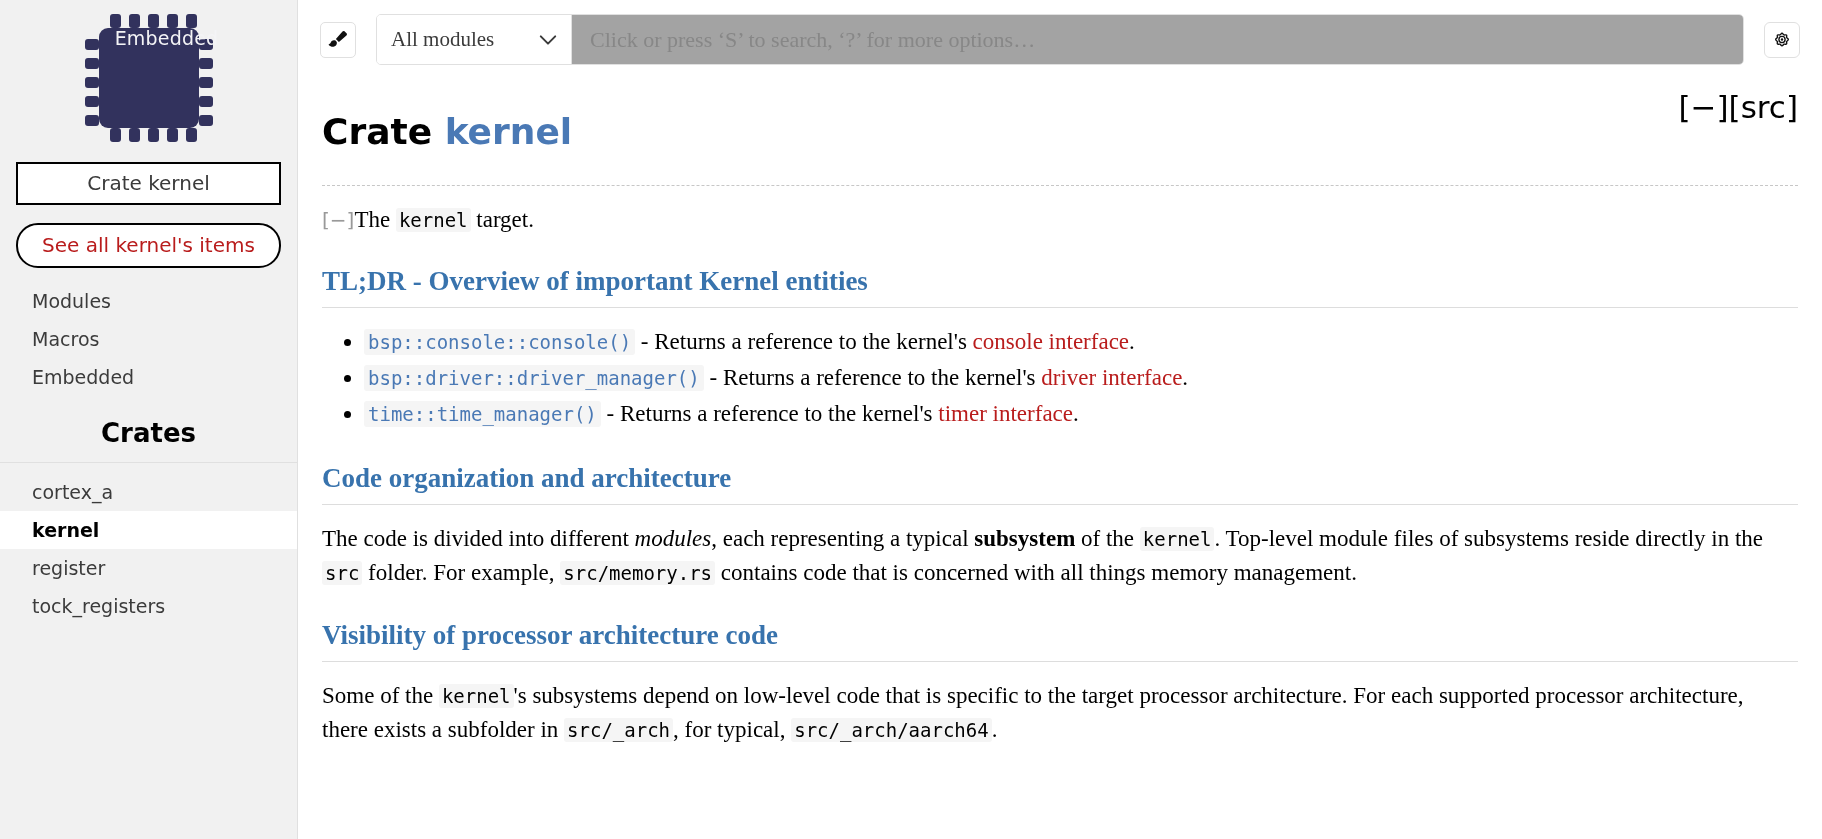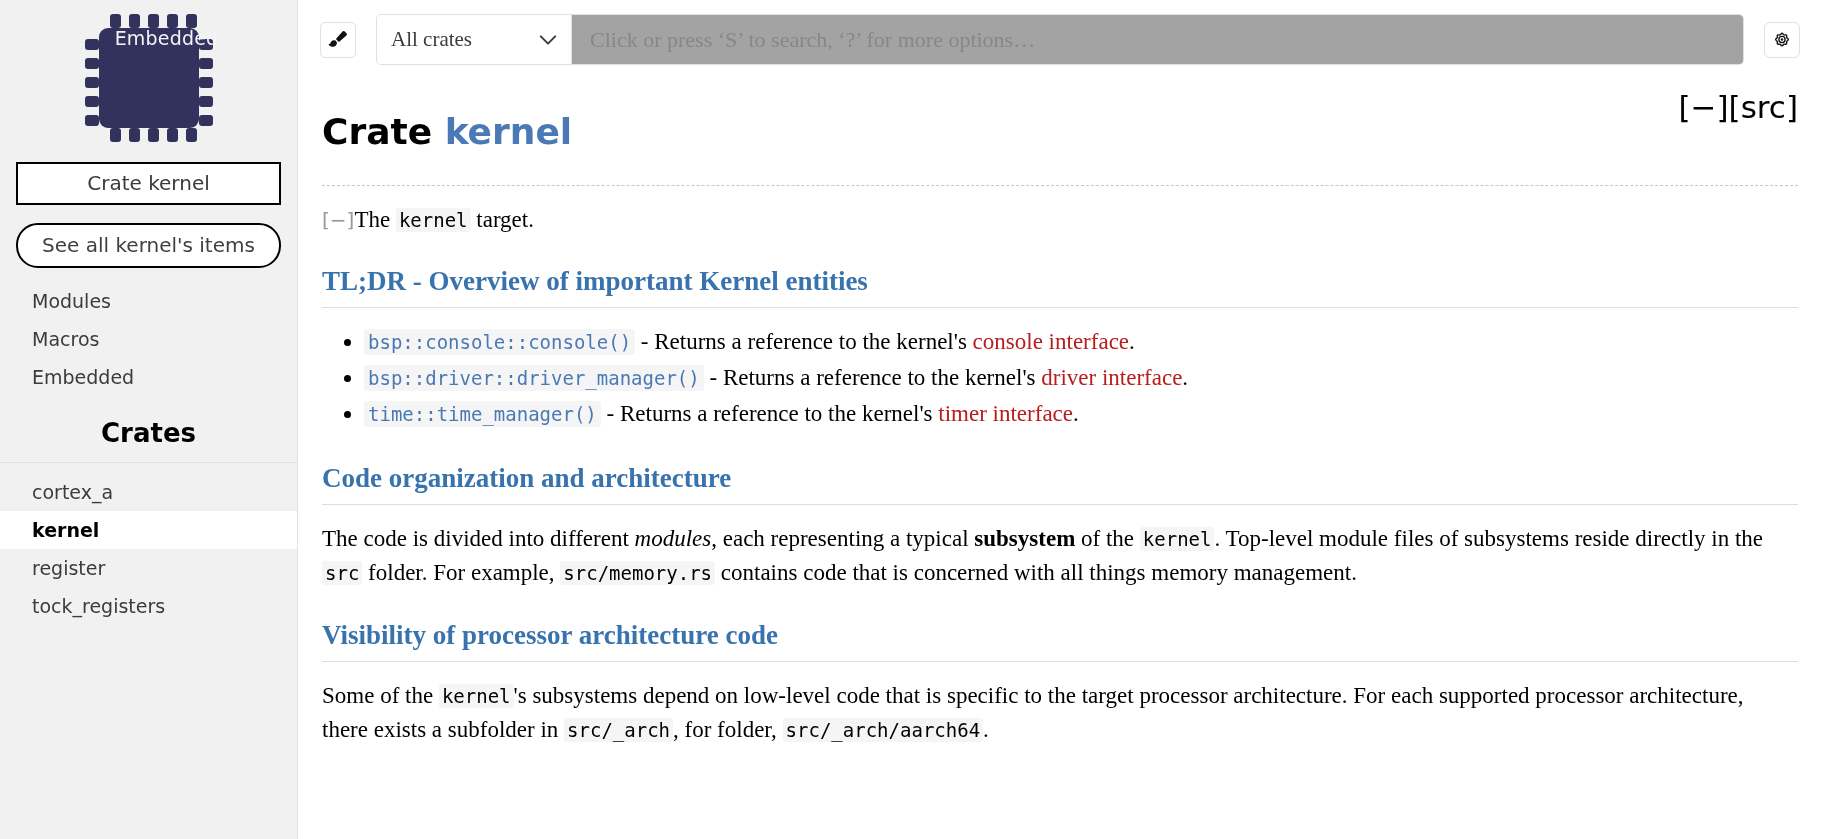--- a/index.html
+++ b/index.html
@@ -80,21 +80,21 @@
 
   .see-all-box {
     margin: 18px 16px 0 16px;
     background: #ffffff;
     border: 2px solid #000000;
     border-radius: 22px;
     text-align: center;
     padding: 8px 4px 9px 4px;
   }
   .see-all-box a {
-    color: #404040;
+    color: #b91c1c;
     text-decoration: none;
     font-family: "DejaVu Sans", sans-serif;
     font-size: 20px;
   }
 
   .side-links { margin-top: 14px; }
   .side-link {
     display: block;
     padding: 8px 0 8px 32px;
     color: #3b3b3b;
@@ -388,21 +388,21 @@
       <button class="theme-btn">
         <svg width="22" height="22" viewBox="0 0 24 24">
           <path d="M19.3 2.7c-.7-.7-1.8-.6-2.4.1l-7.2 8.2 3.3 3.3 8.2-7.2c.7-.6.8-1.7.1-2.4z" fill="#111"></path>
           <path d="M8.2 12.4c-1.6-.3-3.2.5-3.9 2-.5 1.1-1.2 1.9-2.2 2.3-.3.1-.4.5-.2.7
                    1.3 1.4 3.2 2.2 5.1 2 2.2-.2 3.9-2.1 3.8-4.3-.1-1.3-1-2.4-2.6-2.7z" fill="#111"></path>
         </svg>
       </button>
 
       <div class="search-group">
         <div class="crate-select">
-          <span>All crates</span>
+          <span>All modules</span>
           <svg class="chev" viewBox="0 0 20 12">
             <path d="M2 2 L10 10 L18 2" fill="none" stroke="#3b3b3b" stroke-width="2.2" stroke-linecap="round" stroke-linejoin="round"></path>
           </svg>
         </div>
         <input class="search-input" type="text" placeholder="Click or press ‘S’ to search, ‘?’ for more options…" style="">
       </div>
 
       <button class="settings-btn">
         <svg width="24" height="24" viewBox="0 0 24 24">
           <path d="M12 2.6c1 0 1.3 1.4 2.2 1.8.9.4 2-.5 2.7.2.7.7-.2 1.8.2 2.7.4.9 1.8 1.2 1.8 2.2
@@ -447,17 +447,17 @@
       </ul>
 
       <h2 class="section-head">
         <a href="#">Code organization and architecture</a>
       </h2>
       <p class="body"><span>The code is divided into different </span><em>modules</em><span>, each representing a typical </span><strong>subsystem</strong><span> of the </span><code>kernel</code><span>. Top-level module files of subsystems reside directly in the </span><code>src</code><span> folder. For example, </span><code>src/memory.rs</code><span> contains code that is concerned with all things memory management.</span></p>
 
       <h2 class="section-head">
         <a href="#">Visibility of processor architecture code</a>
       </h2>
-      <p class="body"><span>Some of the </span><code>kernel</code><span>'s subsystems depend on low-level code that is specific to the target processor architecture. For each supported processor architecture, there exists a subfolder in </span><code>src/_arch</code><span>, for folder, </span><code>src/_arch/aarch64</code><span>.</span></p>
+      <p class="body"><span>Some of the </span><code>kernel</code><span>'s subsystems depend on low-level code that is specific to the target processor architecture. For each supported processor architecture, there exists a subfolder in </span><code>src/_arch</code><span>, for typical, </span><code>src/_arch/aarch64</code><span>.</span></p>
 
     </div>
   </main>
 </div>
 
 </body></html>

